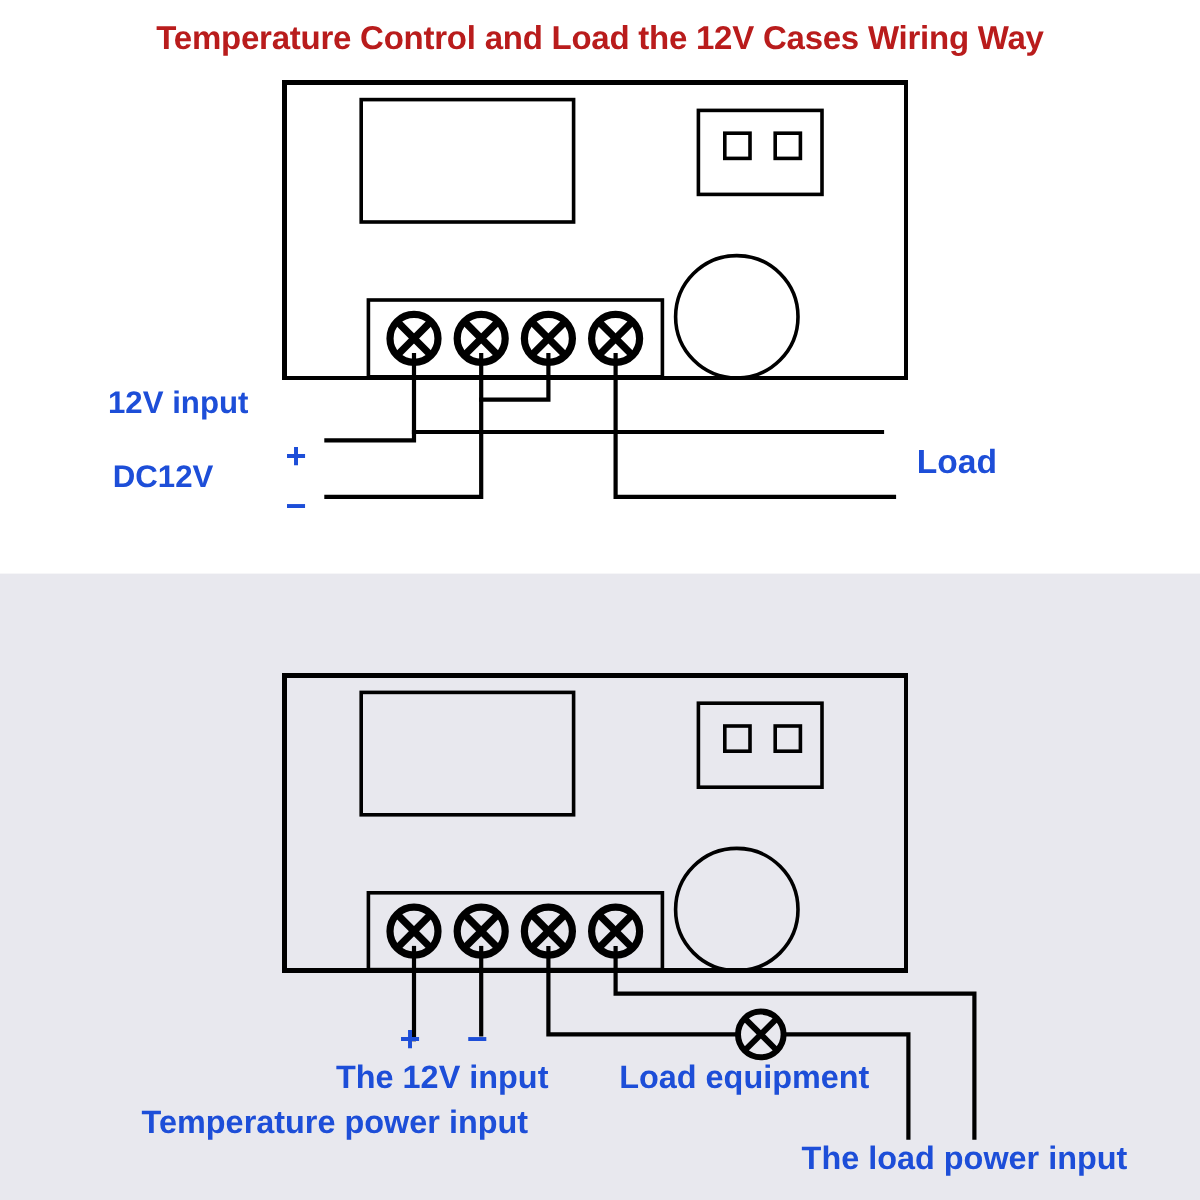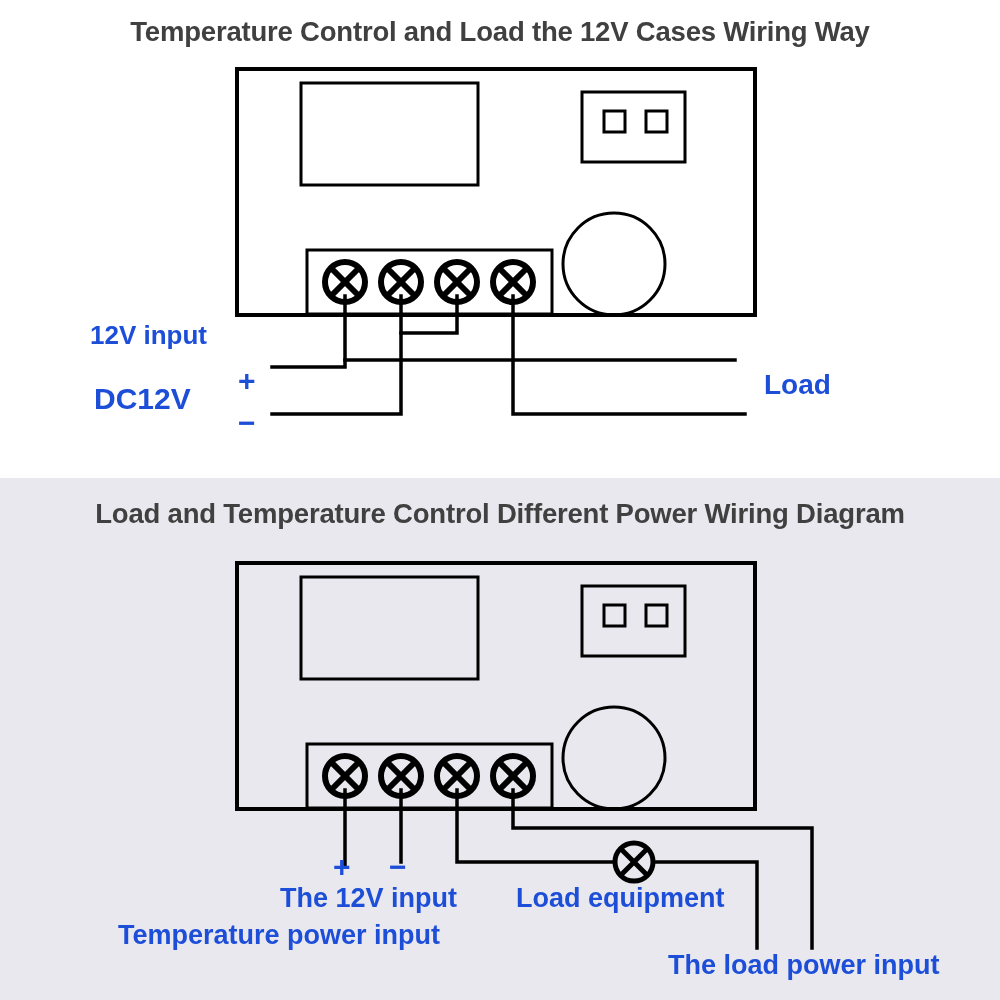--- a/index.html
+++ b/index.html
@@ -27,21 +27,21 @@
   }
   #panel-bottom {
     top: 478px;
     height: 522px;
     background: #e8e8ee;
   }
   .title {
     position: absolute;
     width: 1000px;
     text-align: center;
-    color: #404040;
+    color: #b91c1c;
     font-weight: bold;
     font-family: "Liberation Sans", sans-serif;
     letter-spacing: -0.2px;
     white-space: nowrap;
   }
   #title-top {
     top: 16px;
     font-size: 27.5px;
   }
   #title-bottom {
@@ -67,21 +67,20 @@
 </head>
 <body>
 
 <div id="page">
 
   <div class="panel" id="panel-top"></div>
   <div class="panel" id="panel-bottom"></div>
 
   <div class="title" id="title-top">Temperature Control and Load the 12V Cases Wiring Way</div>
 
-  <div class="title" id="title-bottom">Load and Temperature Control Different Power Wiring Diagram</div>
 
   <svg class="svg-layer" viewBox="0 0 1000 1000">
     <g fill="none" stroke="#000000" stroke-width="4" shape-rendering="crispEdges">
 
       <rect x="237" y="69" width="518" height="246" stroke-width="4"></rect>
     </g>
     <g fill="none" stroke="#000000" stroke-width="3">
 
       <rect x="301" y="83" width="177" height="102"></rect>
 
@@ -123,21 +122,21 @@
       <path d="M457,296 L457,333 L401,333"></path>
 
       <path d="M513,296 L513,414 L745,414"></path>
 
       <path d="M345,360 L735,360"></path>
     </g>
   </svg>
 
   <div class="lbl" style="left:90px; top:322px; font-size:26px;">12V input</div>
 
-  <div class="lbl" style="left:94px; top:384px; font-size:30px;">DC12V</div>
+  <div class="lbl" style="left:94px; top:384px; font-size:26px;">DC12V</div>
 
   <div class="lbl" style="left:238px; top:366px; font-size:30px;">+</div>
 
   <div class="lbl" style="left:238px; top:408px; font-size:30px;">−</div>
 
   <div class="lbl" style="left:744px; top:371px; font-size:28px;margin-left:20px;">Load</div>
 
   <svg class="svg-layer" viewBox="0 0 1000 1000">
     <g fill="none" stroke="#000000" stroke-width="4" shape-rendering="crispEdges">
       <rect x="237" y="563" width="518" height="246"></rect>

